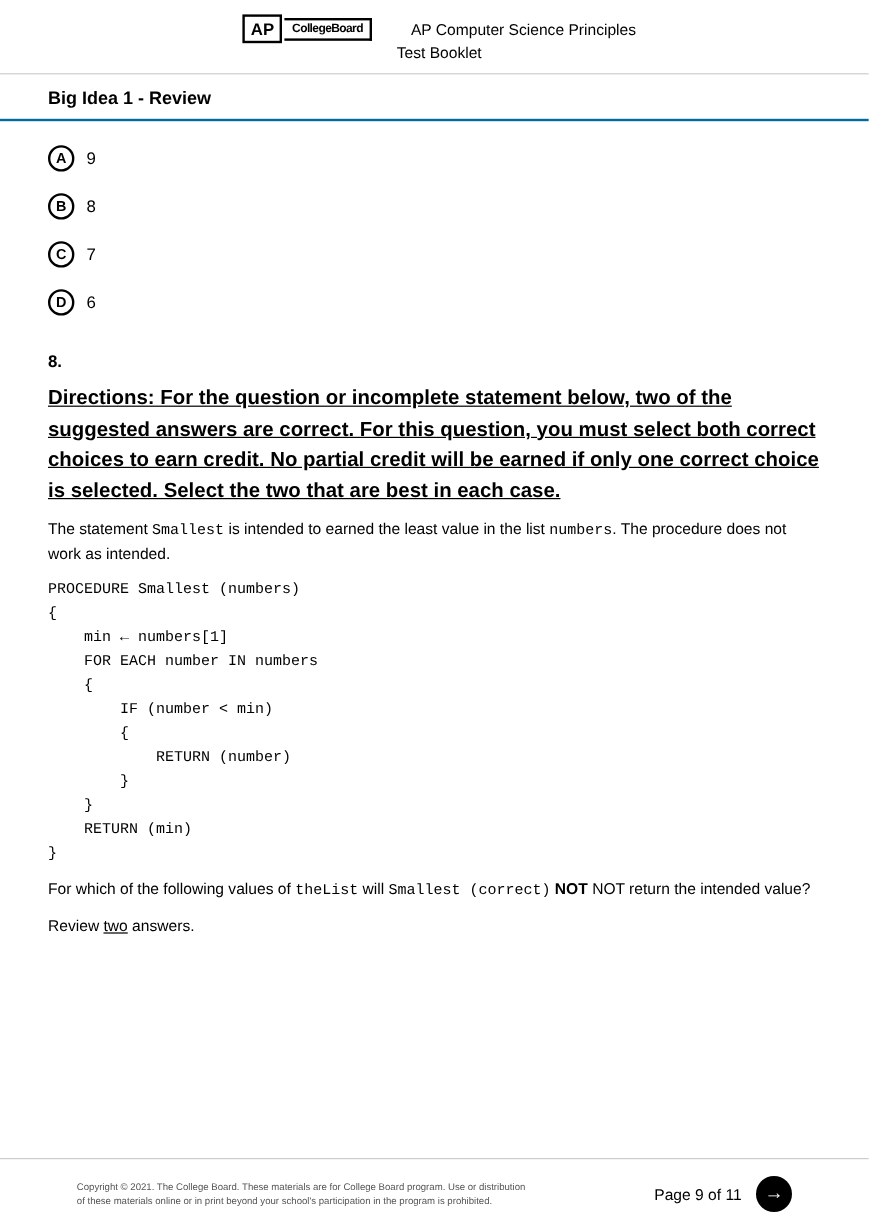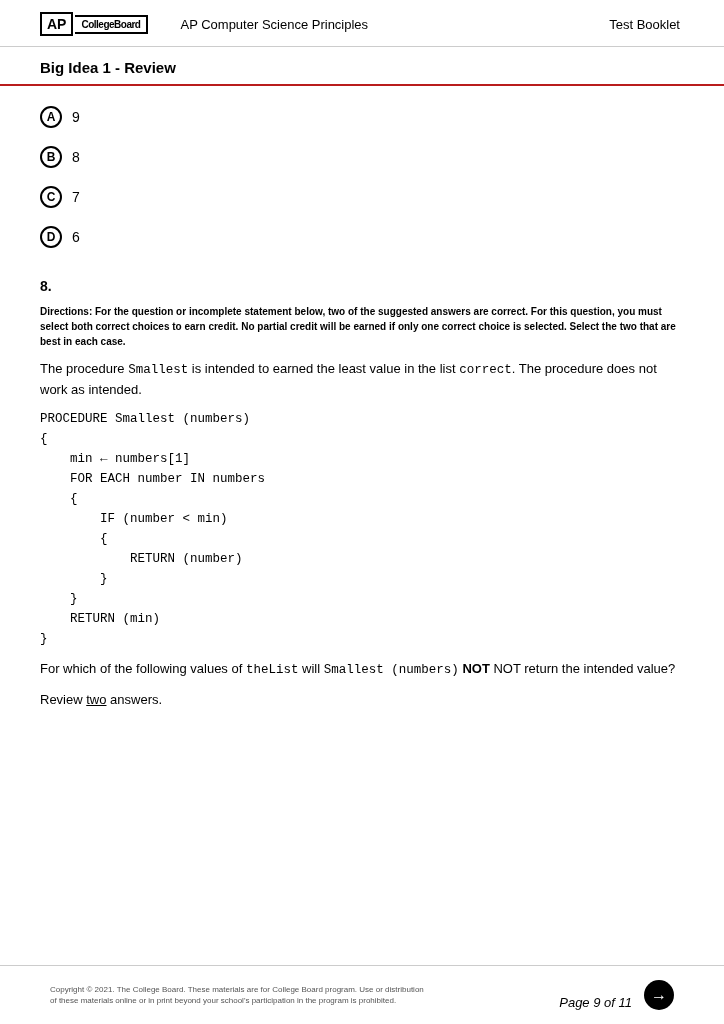--- a/index.html
+++ b/index.html
@@ -12,22 +12,23 @@
       width: 724px;
       min-height: 1024px;
       position: relative;
     }
 
     
     .header {
       display: flex;
       align-items: center;
       justify-content: space-between;
-      padding: 12px 44px 10px 40px;
+      padding: 12px 32px 10px 40px;
       border-bottom: 1px solid #ccc;
+      flex-direction: column;
     }
 
     .header-left {
       display: flex;
       align-items: center;
       gap: 0;
     }
 
     .ap-logo {
       display: flex;
@@ -58,21 +59,21 @@
 
     .header-right {
       font-size: 13px;
     }
 
     
     .section-title {
       padding: 12px 40px 8px 40px;
       font-size: 15px;
       font-weight: bold;
-      border-bottom: 2px solid #b91c1c;
+      border-bottom: 2px solid #0369a1;
     }
 
     
     .content {
       padding: 20px 40px 80px 40px;
     }
 
     
     .answer-choices {
       margin-bottom: 24px;
@@ -107,23 +108,24 @@
       margin-top: 30px;
     }
 
     .question-number {
       font-weight: bold;
       font-size: 14px;
       margin-bottom: 10px;
     }
 
     .directions {
-      font-size: 10px;
+      font-size: 17px;
       margin-bottom: 10px;
       line-height: 1.5;
+      text-decoration: underline;
     }
 
     .directions strong {
       font-weight: bold;
     }
 
     .question-text {
       font-size: 13px;
       line-height: 1.5;
       margin-bottom: 10px;
@@ -154,37 +156,36 @@
 
     
     .footer {
       position: absolute;
       bottom: 0;
       left: 0;
       right: 0;
       display: flex;
       align-items: center;
       justify-content: space-between;
-      padding: 14px 50px;
+      padding: 14px 64px;
       border-top: 1px solid #ccc;
     }
 
     .footer-copyright {
       font-size: 8px;
       color: #555;
       max-width: 380px;
       line-height: 1.4;
     }
 
     .footer-page {
       font-size: 13px;
       display: flex;
-      align-items: flex-end;
+      align-items: center;
       gap: 12px;
-      font-style: italic;
     }
 
     .next-btn {
       width: 30px;
       height: 30px;
       border-radius: 50%;
       background: #000;
       color: #fff;
       display: flex;
       align-items: center;
@@ -247,38 +248,38 @@
 
   <div class="question-block">
 
     <div class="question-number">8.</div>
 
     <div class="directions">
       <strong>Directions: For the question or incomplete statement below, two of the suggested answers are correct. For this question, you must select both correct choices to earn credit. No partial credit will be earned if only one correct choice is selected. Select the two that are best in each case.</strong>
     </div>
 
     <div class="question-text">
-      <span>The procedure </span><span class="monospace">Smallest</span><span> is intended to earned the least value in the list </span><span class="monospace">correct</span><span>. The procedure does not work as intended.</span>
+      <span>The statement </span><span class="monospace">Smallest</span><span> is intended to earned the least value in the list </span><span class="monospace">numbers</span><span>. The procedure does not work as intended.</span>
     </div>
 
     <div class="code-block">PROCEDURE Smallest (numbers)
 {
     min ← numbers[1]
     FOR EACH number IN numbers
     {
         IF (number &lt; min)
         {
             RETURN (number)
         }
     }
     RETURN (min)
 }</div>
 
     <div class="question-bottom">
-      <span>For which of the following values of </span><span class="monospace">theList</span><span> will </span><span class="monospace">Smallest (numbers)</span><strong> NOT</strong><span> NOT return the intended value?</span>
+      <span>For which of the following values of </span><span class="monospace">theList</span><span> will </span><span class="monospace">Smallest (correct)</span><strong> NOT</strong><span> NOT return the intended value?</span>
     </div>
 
     <div class="question-bottom">
       <span>Review </span><span class="underline">two</span><span> answers.</span>
     </div>
 
   </div>
 
 </div>
 

